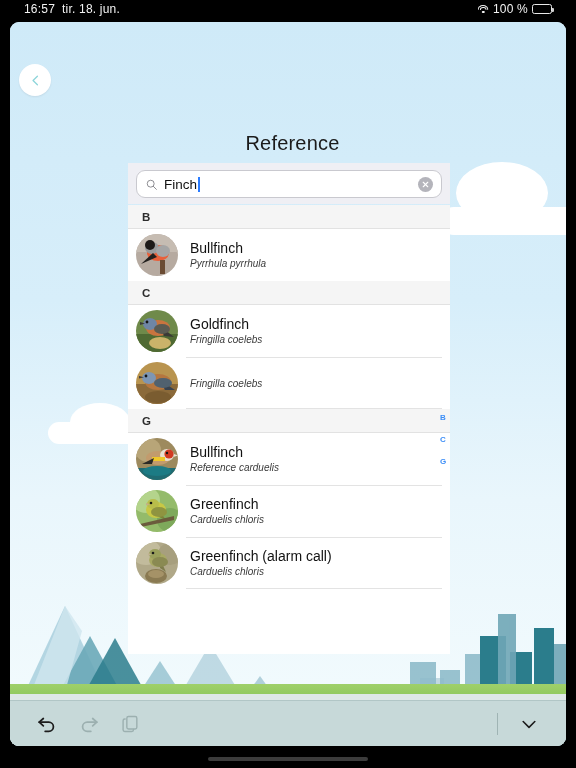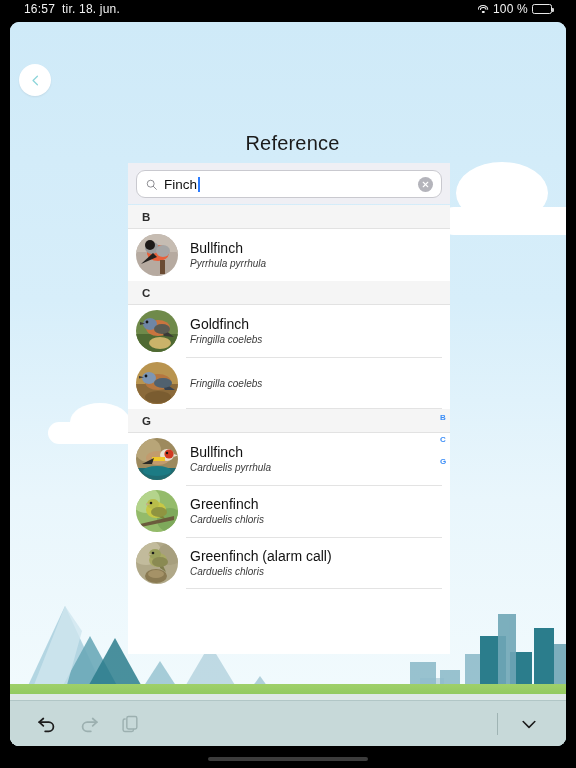--- a/index.html
+++ b/index.html
@@ -335,21 +335,21 @@
             <circle cx="33" cy="16" r="4.6" fill="#d23a22"></circle>
             <circle cx="31" cy="15" r="1.2" fill="#151515"></circle>
             <path d="M38 16 L42 17.4 L38 18.8 Z" fill="#e8e2d6"></path>
             <rect x="16" y="19" width="13" height="4" fill="#f0c82a"></rect>
             <path d="M6 26 L18 20 L16 26 Z" fill="#2a2a26"></path>
             <ellipse cx="21" cy="33" rx="14" ry="5" fill="#1c7b84"></ellipse>
           </svg>
         </div>
         <div class="row-text">
           <div class="sp-name">Bullfinch</div>
-          <div class="sp-latin">Carduelis pyrrhula</div>
+          <div class="sp-latin">Reference carduelis</div>
         </div>
       </div>
       <div class="row">
         <div class="avatar">
           <svg viewBox="0 0 42 42">
             <rect width="42" height="42" fill="#94bb6a"></rect>
             <ellipse cx="10" cy="10" rx="14" ry="13" fill="#b4d48c"></ellipse>
             <ellipse cx="34" cy="30" rx="13" ry="12" fill="#7ea95b"></ellipse>
             <ellipse cx="20" cy="20" rx="10" ry="8" fill="#c8c845"></ellipse>
             <ellipse cx="17" cy="14" rx="6" ry="5" fill="#b9bd4a"></ellipse>

